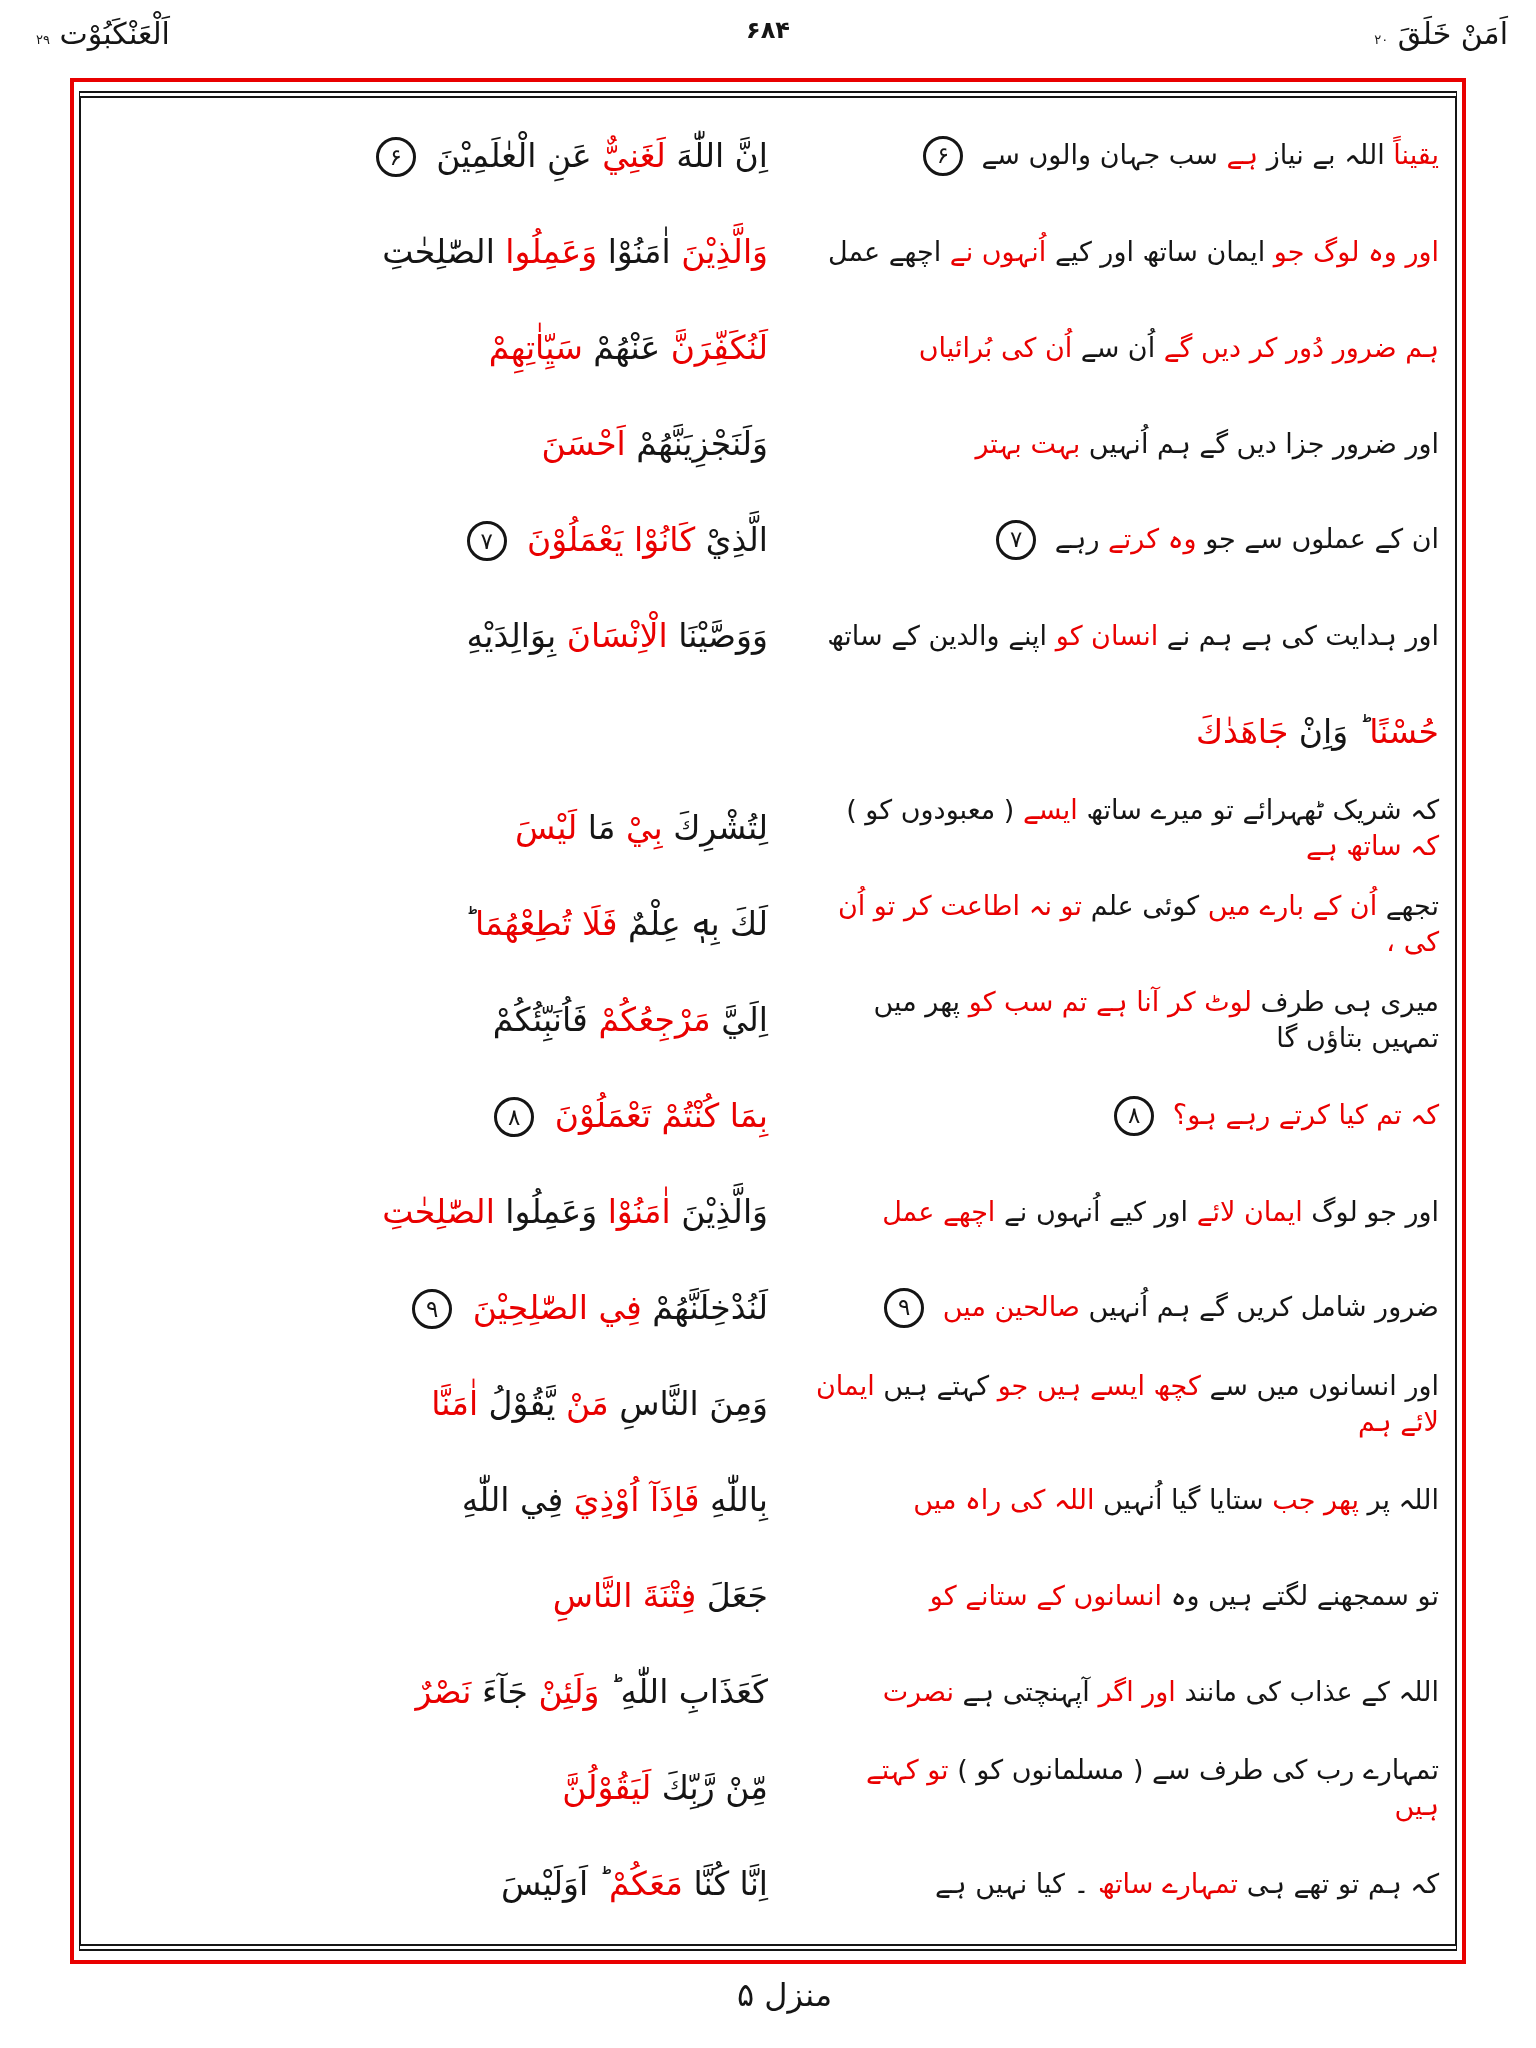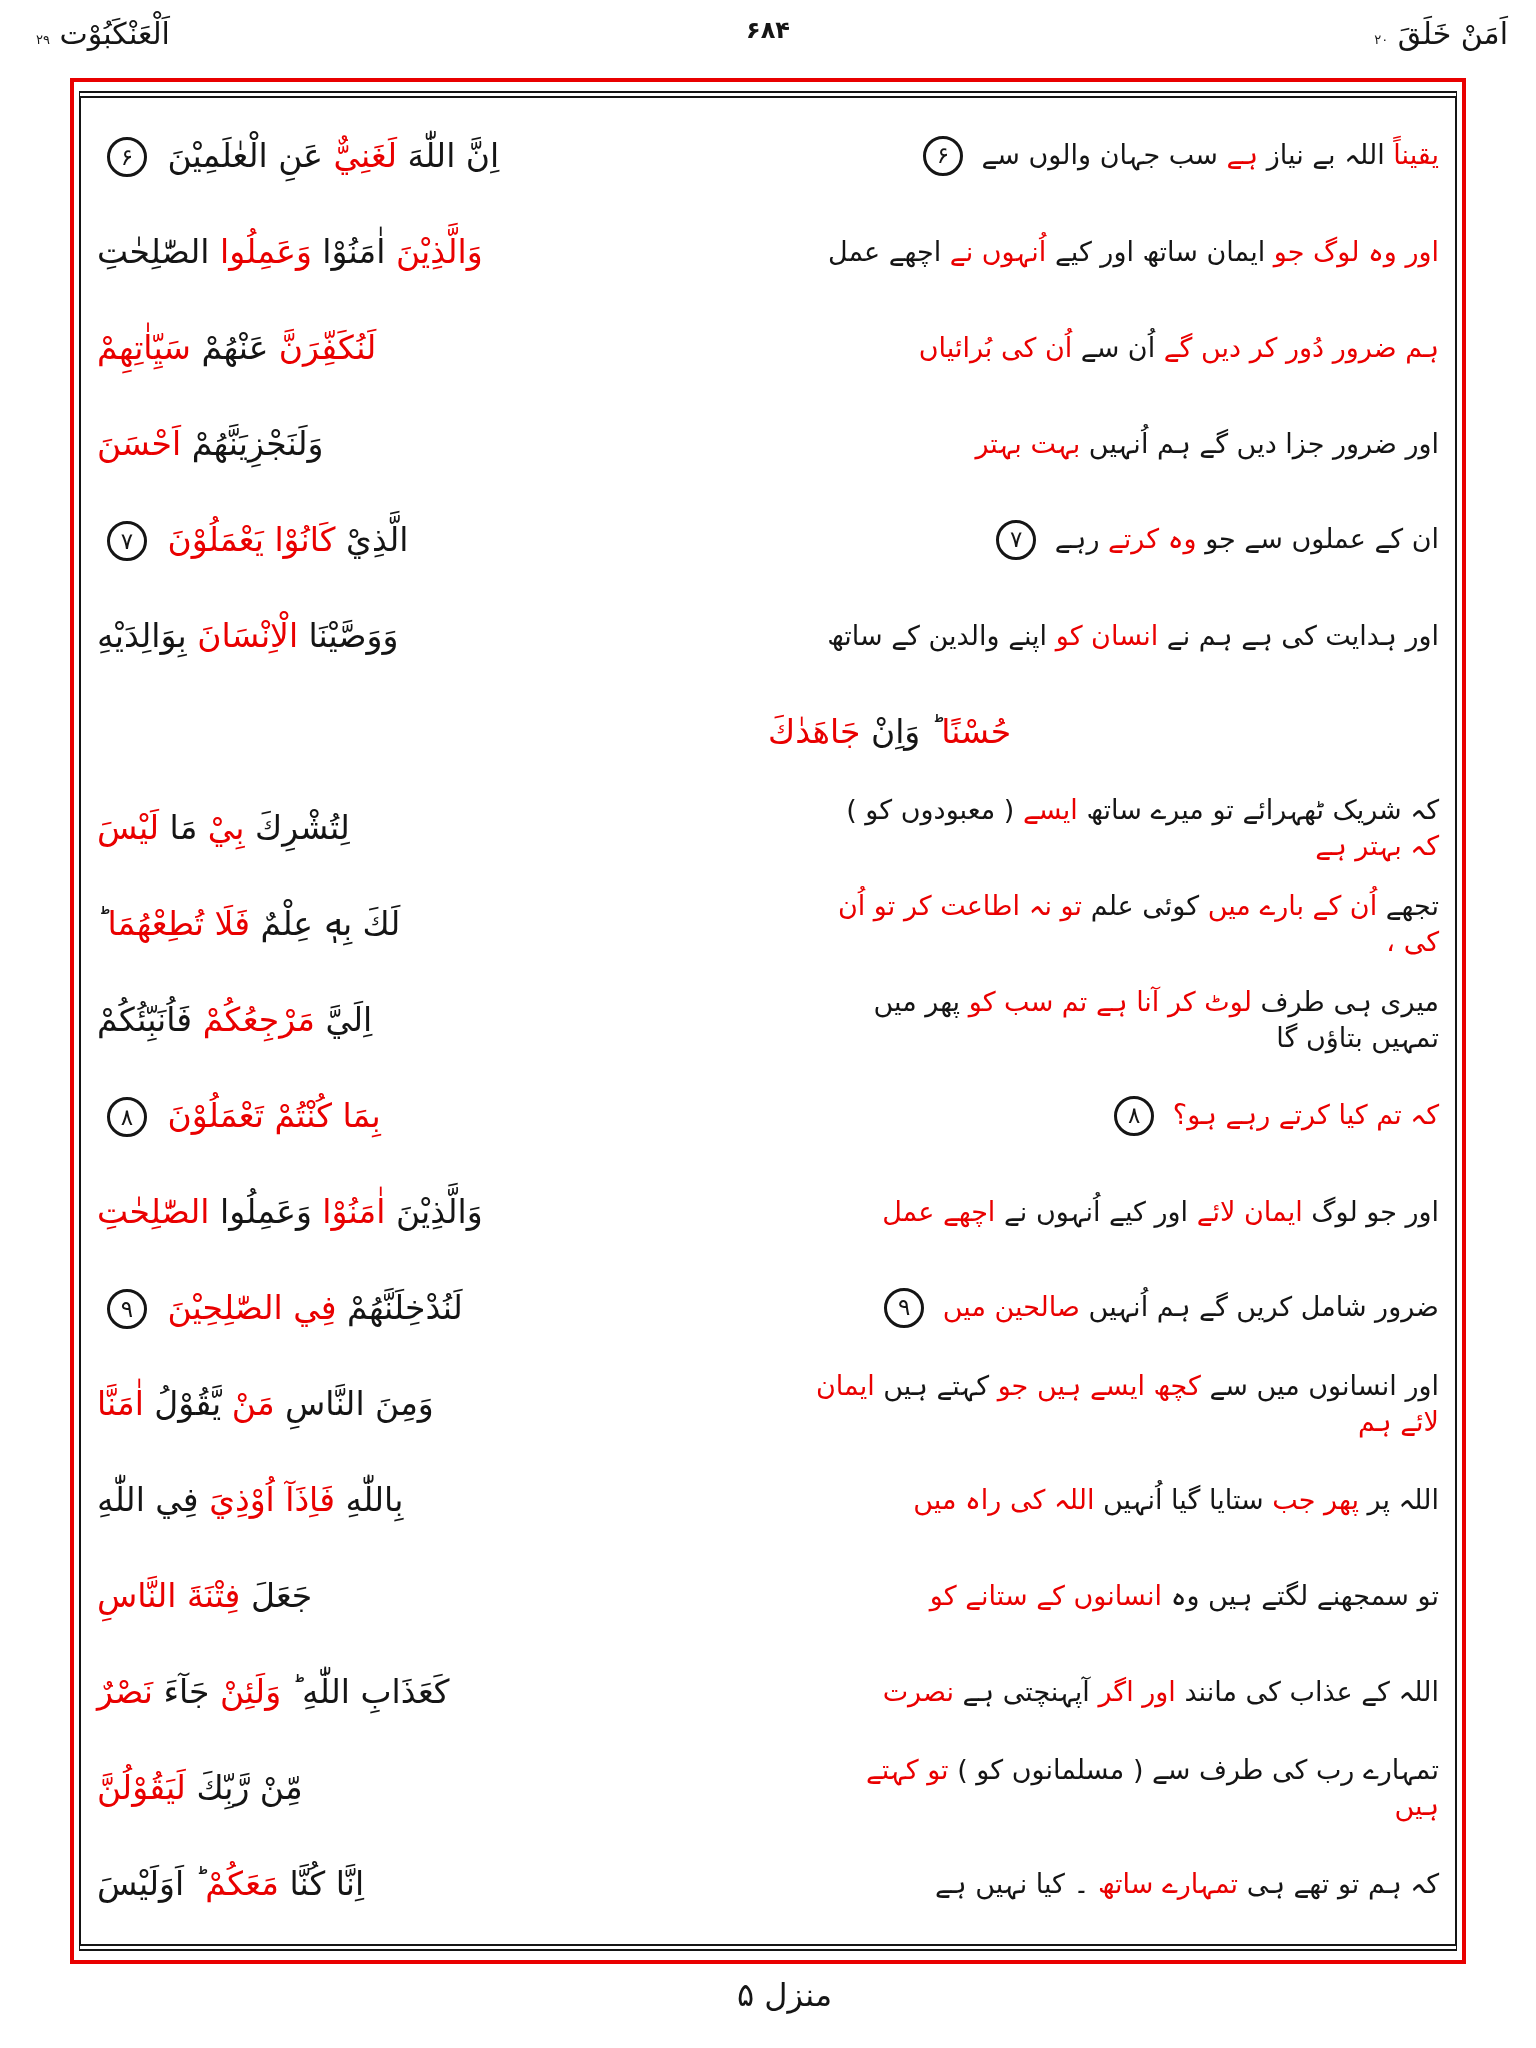--- a/index.html
+++ b/index.html
@@ -43,21 +43,21 @@
   .row{
     display:flex; flex-direction:row; align-items:center;
     justify-content:space-between;
     min-height:0; flex:1;
   }
   .cell-urdu{
     width:46.5%; direction:rtl; text-align:right;
     font-size:27px; line-height:1.35;
   }
   .cell-arabic{
-    width:50%; direction:rtl; text-align:left;
+    width:50%; direction:rtl; text-align:right;
     font-size:33px; line-height:1.25;
   }
   .r{ color:var(--red); }
   .k{ color:var(--ink); }
   .vnum{
     display:inline-flex; align-items:center; justify-content:center;
     width:40px; height:40px; flex:none;
     border:3px solid var(--ink); border-radius:50%;
     font-size:23px; color:var(--ink);
     margin:0 10px; vertical-align:middle;
@@ -107,21 +107,21 @@
           <div class="cell-arabic"><span class="k">الَّذِيْ</span> <span class="r">كَانُوْا يَعْمَلُوْنَ</span> <span class="vnum">۷</span></div>
         </div>
         <div class="row">
           <div class="cell-urdu"><span class="k">اور ہدایت کی ہے ہم نے</span> <span class="r">انسان کو</span> <span class="k">اپنے والدین کے ساتھ</span> </div>
           <div class="cell-arabic"><span class="k">وَوَصَّيْنَا</span> <span class="r">الْاِنْسَانَ</span> <span class="k">بِوَالِدَيْهِ</span> </div>
         </div>
         <div class="row">
           <div class="cell-arabic"><span class="r">حُسْنًا</span> <span class="k">ؕ وَاِنْ</span> <span class="r">جَاهَدٰكَ</span> </div>
         </div>
         <div class="row">
-          <div class="cell-urdu"><span class="k">کہ شریک ٹھہرائے تو میرے ساتھ</span> <span class="r">ایسے</span> <span class="k">( معبودوں کو )</span> <span class="r">کہ بہتر ہے</span> </div>
+          <div class="cell-urdu"><span class="k">کہ شریک ٹھہرائے تو میرے ساتھ</span> <span class="r">ایسے</span> <span class="k">( معبودوں کو )</span> <span class="r">کہ ساتھ ہے</span> </div>
           <div class="cell-arabic"><span class="k">لِتُشْرِكَ</span> <span class="r">بِيْ</span> <span class="k">مَا</span> <span class="r">لَيْسَ</span> </div>
         </div>
         <div class="row">
           <div class="cell-urdu"><span class="k">تجھے</span> <span class="r">اُن کے بارے میں</span> <span class="k">کوئی علم</span> <span class="r">تو نہ اطاعت کر تو اُن کی ،</span> </div>
           <div class="cell-arabic"><span class="k">لَكَ بِهٖ عِلْمٌ</span> <span class="r">فَلَا تُطِعْهُمَا</span> <span class="k">ؕ</span> </div>
         </div>
         <div class="row">
           <div class="cell-urdu"><span class="k">میری ہی طرف</span> <span class="r">لوٹ کر آنا ہے تم سب کو</span> <span class="k">پھر میں تمہیں بتاؤں گا</span> </div>
           <div class="cell-arabic"><span class="k">اِلَيَّ</span> <span class="r">مَرْجِعُكُمْ</span> <span class="k">فَاُنَبِّئُكُمْ</span> </div>
         </div>

